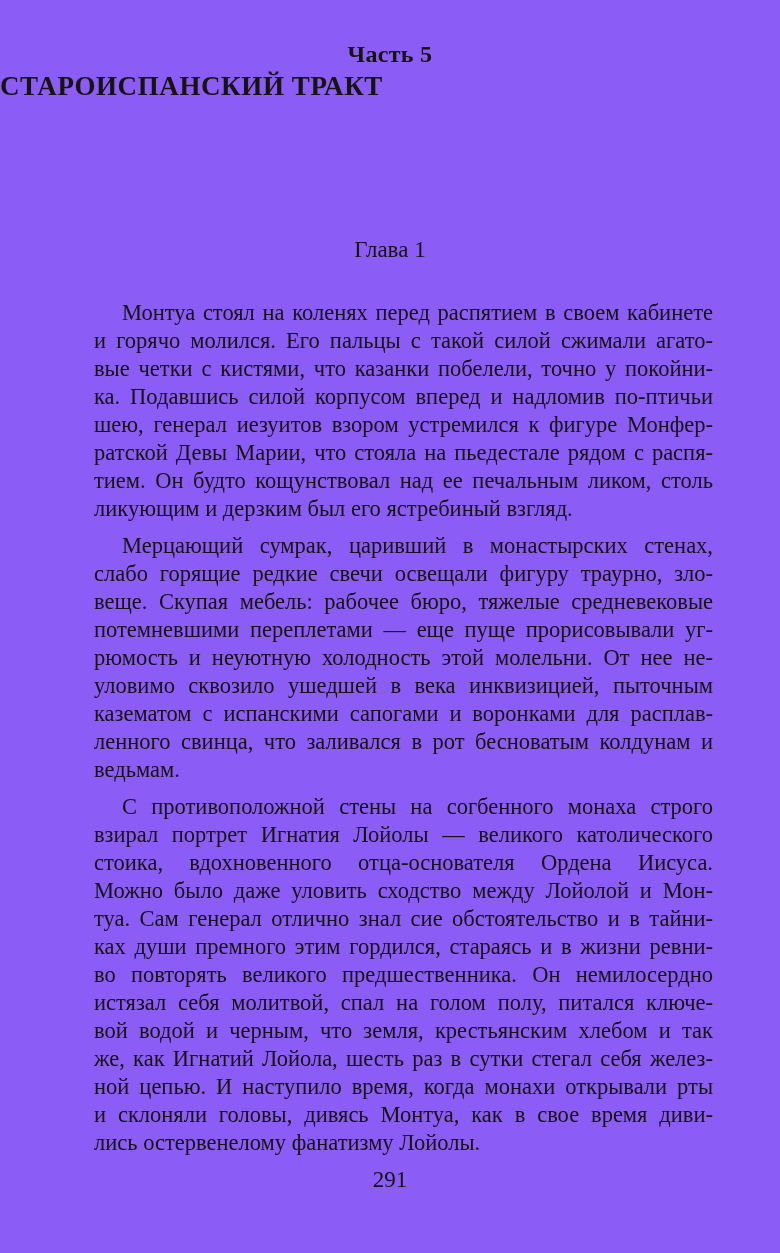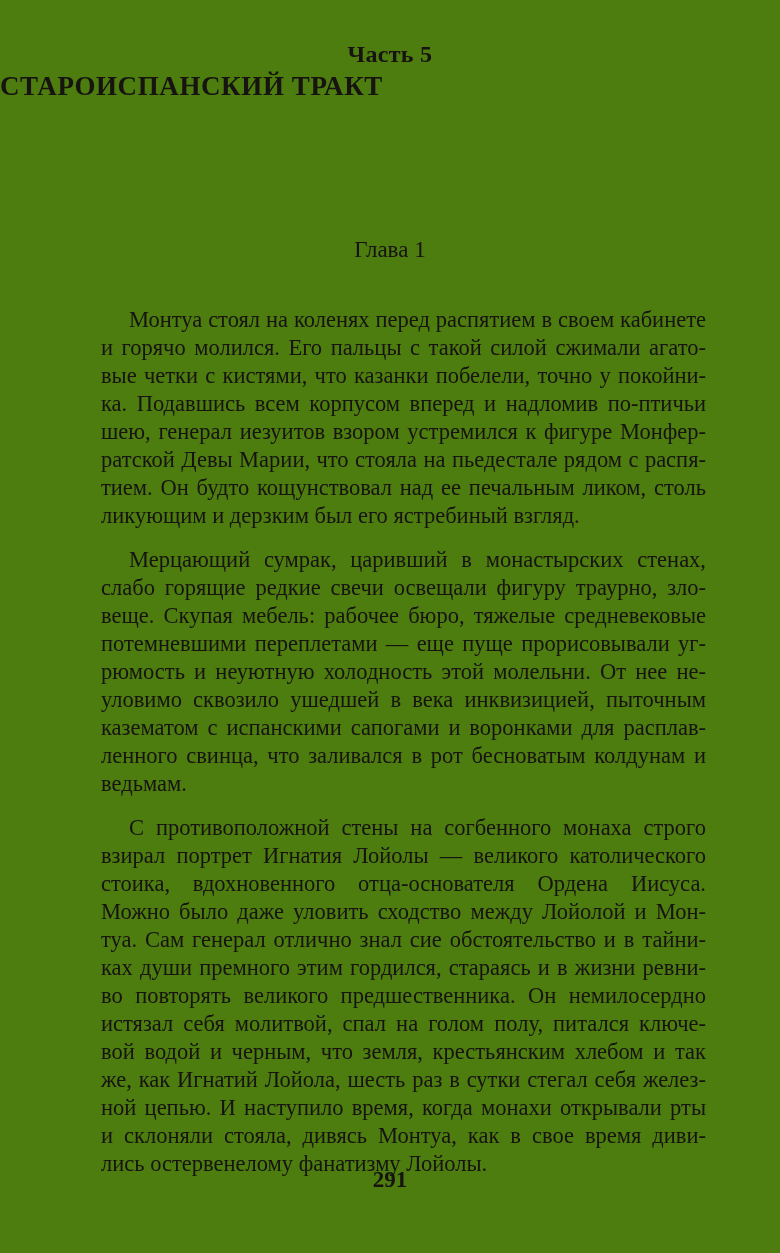--- a/index.html
+++ b/index.html
@@ -5,21 +5,21 @@
   html, body {
     margin: 0;
     padding: 0;
     background: #e9e9e7;
   }
   .page {
     position: relative;
     width: 780px;
     height: 1253px;
     margin: 0 auto;
-    background: #4d7c0f;
+    background: #8b5cf6;
     color: #161310;
     font-family: "Liberation Serif", "DejaVu Serif", serif;
     overflow: hidden;
   }
   .part-label {
     position: absolute;
     top: 41px;
     left: 0;
     width: 100%;
     text-align: center;
@@ -47,51 +47,51 @@
     font-weight: normal;
   }
   .text-block {
     position: absolute;
     top: 290px;
     left: 85px;
     width: 637px;
     font-size: 22.5px;
     line-height: 28px;
   }
-  .paragraph { margin: 16px; }
+  .paragraph { margin: 9px; }
   .line {
     text-align: justify;
     text-align-last: justify;
     white-space: normal;
   }
   .line.para-start { text-indent: 28px; }
   .line.para-end { text-align-last: left; }
   .page-number {
     position: absolute;
     top: 1167px;
     left: 0;
     width: 100%;
     text-align: center;
     font-size: 23px;
-    font-weight: bold;
+    font-weight: normal;
   }
 </style>
 </head>
 <body>
 
 <div class="page">
   <div class="part-label">Часть 5</div>
   <div class="part-title">СТАРОИСПАНСКИЙ ТРАКТ</div>
   <div class="chapter-title">Глава 1</div>
   <div class="text-block">
       <div class="paragraph">
         <div class="line para-start">Монтуа стоял на коленях перед распятием в своем кабинете</div>
         <div class="line">и горячо молился. Его пальцы с такой силой сжимали агато-</div>
         <div class="line">вые четки с кистями, что казанки побелели, точно у покойни-</div>
-        <div class="line">ка. Подавшись всем корпусом вперед и надломив по-птичьи</div>
+        <div class="line">ка. Подавшись силой корпусом вперед и надломив по-птичьи</div>
         <div class="line">шею, генерал иезуитов взором устремился к фигуре Монфер-</div>
         <div class="line">ратской Девы Марии, что стояла на пьедестале рядом с распя-</div>
         <div class="line">тием. Он будто кощунствовал над ее печальным ликом, столь</div>
         <div class="line para-end">ликующим и дерзким был его ястребиный взгляд.</div>
       </div>
       <div class="paragraph">
         <div class="line para-start">Мерцающий сумрак, царивший в монастырских стенах,</div>
         <div class="line">слабо горящие редкие свечи освещали фигуру траурно, зло-</div>
         <div class="line">веще. Скупая мебель: рабочее бюро, тяжелые средневековые</div>
         <div class="line">потемневшими переплетами — еще пуще прорисовывали уг-</div>
@@ -106,18 +106,18 @@
         <div class="line">взирал портрет Игнатия Лойолы — великого католического</div>
         <div class="line">стоика, вдохновенного отца-основателя Ордена Иисуса.</div>
         <div class="line">Можно было даже уловить сходство между Лойолой и Мон-</div>
         <div class="line">туа. Сам генерал отлично знал сие обстоятельство и в тайни-</div>
         <div class="line">ках души премного этим гордился, стараясь и в жизни ревни-</div>
         <div class="line">во повторять великого предшественника. Он немилосердно</div>
         <div class="line">истязал себя молитвой, спал на голом полу, питался ключе-</div>
         <div class="line">вой водой и черным, что земля, крестьянским хлебом и так</div>
         <div class="line">же, как Игнатий Лойола, шесть раз в сутки стегал себя желез-</div>
         <div class="line">ной цепью. И наступило время, когда монахи открывали рты</div>
-        <div class="line">и склоняли стояла, дивясь Монтуа, как в свое время диви-</div>
+        <div class="line">и склоняли головы, дивясь Монтуа, как в свое время диви-</div>
         <div class="line para-end">лись остервенелому фанатизму Лойолы.</div>
       </div>
     </div>
   <div class="page-number">291</div>
 </div>
 
 </body></html>

